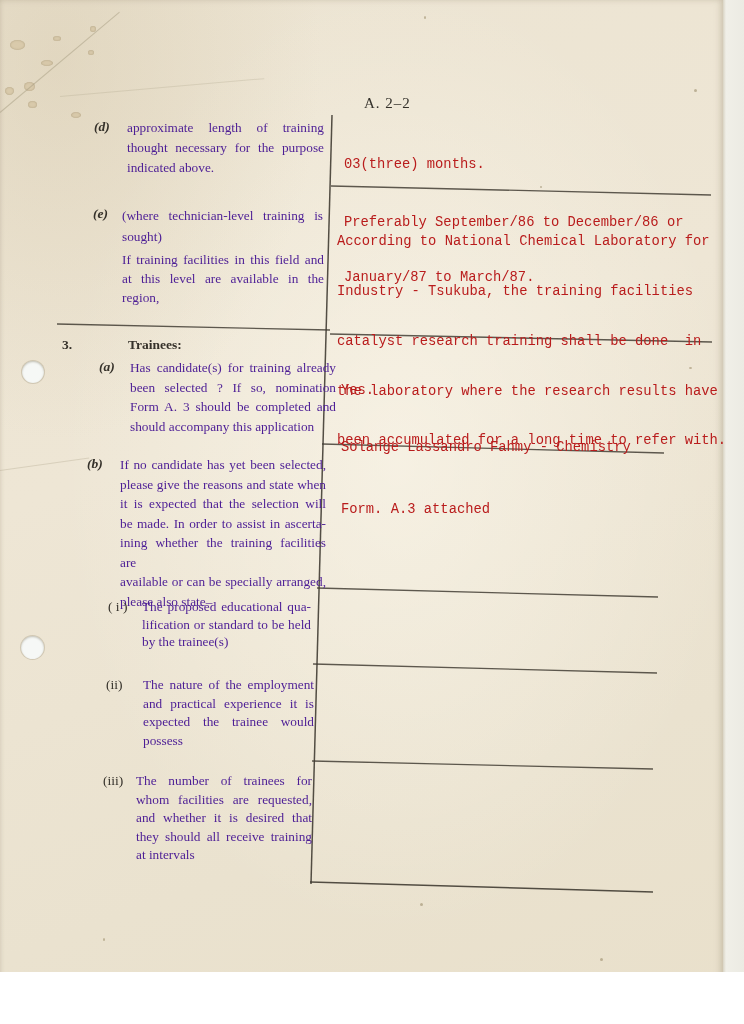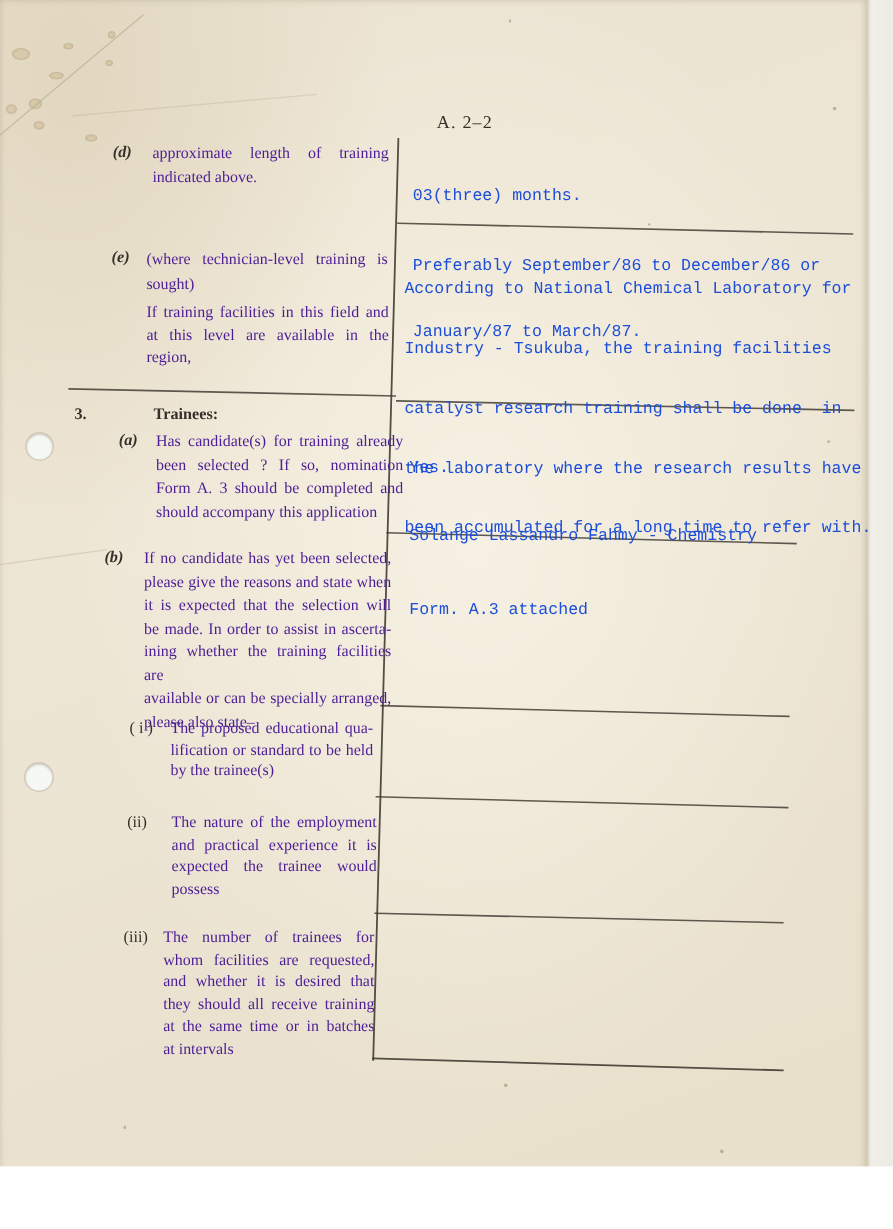--- a/index.html
+++ b/index.html
@@ -10,21 +10,21 @@
          background:
            radial-gradient(ellipse at 8% 6%, rgba(205,190,158,.35), rgba(0,0,0,0) 28%),
            radial-gradient(ellipse at 55% 45%, rgba(255,252,242,.5), rgba(0,0,0,0) 60%),
            linear-gradient(160deg,#ece4d2 0%,#eee6d5 40%,#eae2cf 75%,#e9e0cb 100%);
          box-shadow: inset -3px 0 6px rgba(150,140,115,.25), inset 0 -2px 5px rgba(150,140,115,.28);}
   #scan-strip-right{position:absolute;left:723px;top:0;width:21px;height:1024px;
          background:linear-gradient(90deg,#d9d4c4 0,#f0efe8 3px,#ecebe3 100%);}
   #scan-strip-bottom{position:absolute;left:0;top:1018px;width:723px;height:6px;
          background:linear-gradient(#cfcab9 0,#efeee6 3px,#ebeae2 100%);}
   .serif{font-family:"Liberation Serif",serif;color:#38342a;}
-  .mono{font-family:"Liberation Mono",monospace;color:#1d4ed8;white-space:pre;}
+  .mono{font-family:"Liberation Mono",monospace;color:#b91c1c;white-space:pre;}
   .abs{position:absolute;}
   .lbl{position:absolute;font-size:13.5px;font-style:italic;font-weight:bold;color:#35312a;}
   .lbl.roman{font-style:normal;font-weight:normal;}
   .qblock{position:absolute;font-size:13.3px;color:#4c1d95;}
   .qline{text-align:justify;text-align-last:justify;}
   .qline.last{text-align-last:left;}
   .ans{position:absolute;font-size:13.8px;line-height:19px;letter-spacing:0;}
   svg.lines{position:absolute;left:0;top:0;pointer-events:none;}
   .hole{position:absolute;border-radius:50%;background:#f6f8f6;
         box-shadow:inset 0 1px 2px rgba(120,115,95,.4), 0 0 0 1px rgba(175,165,140,.45);}
@@ -77,20 +77,21 @@
     <line x1="313" y1="664" x2="657" y2="673" stroke="#3d382f" stroke-width="1.3" opacity="0.82"></line>
     <line x1="312" y1="761" x2="653" y2="769" stroke="#3d382f" stroke-width="1.3" opacity="0.82"></line>
     <line x1="310" y1="882" x2="653" y2="892" stroke="#3d382f" stroke-width="1.5" opacity="0.88"></line>
   </svg>
 
   <div class="abs serif" style="left:364px;top:95px;font-size:15px;letter-spacing:1px;color:#33302a;">A. 2–2</div>
 
   <div class="lbl" style="left:94px;top:119px;">(d)</div>
   <div class="qblock" style="left:127px;top:118px;width:197px;line-height:20px;">
     <div class="qline">approximate length of training</div>
+    <div class="qline">thought necessary for the purpose</div>
     <div class="qline last">indicated above.</div>
   </div>
   <div class="ans mono" style="left:344px;top:117px;">
     <div>03(three) months.</div>
     <div style="margin-top:1px;">Preferably September/86 to December/86 or</div>
     <div style="line-height:16px;">January/87 to March/87.</div>
   </div>
 
   <div class="lbl" style="left:93px;top:206px;">(e)</div>
   <div class="qblock" style="left:122px;top:205px;width:201px;line-height:21px;">
@@ -150,16 +151,15 @@
     <div class="qline">expected the trainee would</div>
     <div class="qline last">possess</div>
   </div>
 
   <div class="lbl roman" style="left:103px;top:773px;">(iii)</div>
   <div class="qblock" style="left:136px;top:772px;width:176px;line-height:18.5px;">
     <div class="qline">The number of trainees for</div>
     <div class="qline">whom facilities are requested,</div>
     <div class="qline">and whether it is desired that</div>
     <div class="qline">they should all receive training</div>
-    <div class="qline">at the same time or in batches</div>
     <div class="qline last">at intervals</div>
   </div>
 </div>
 
 </body></html>

